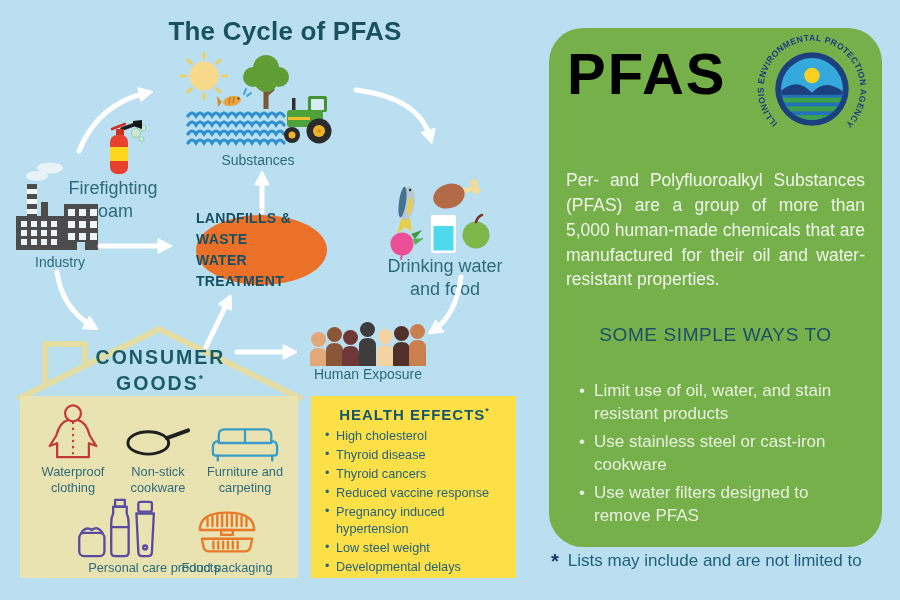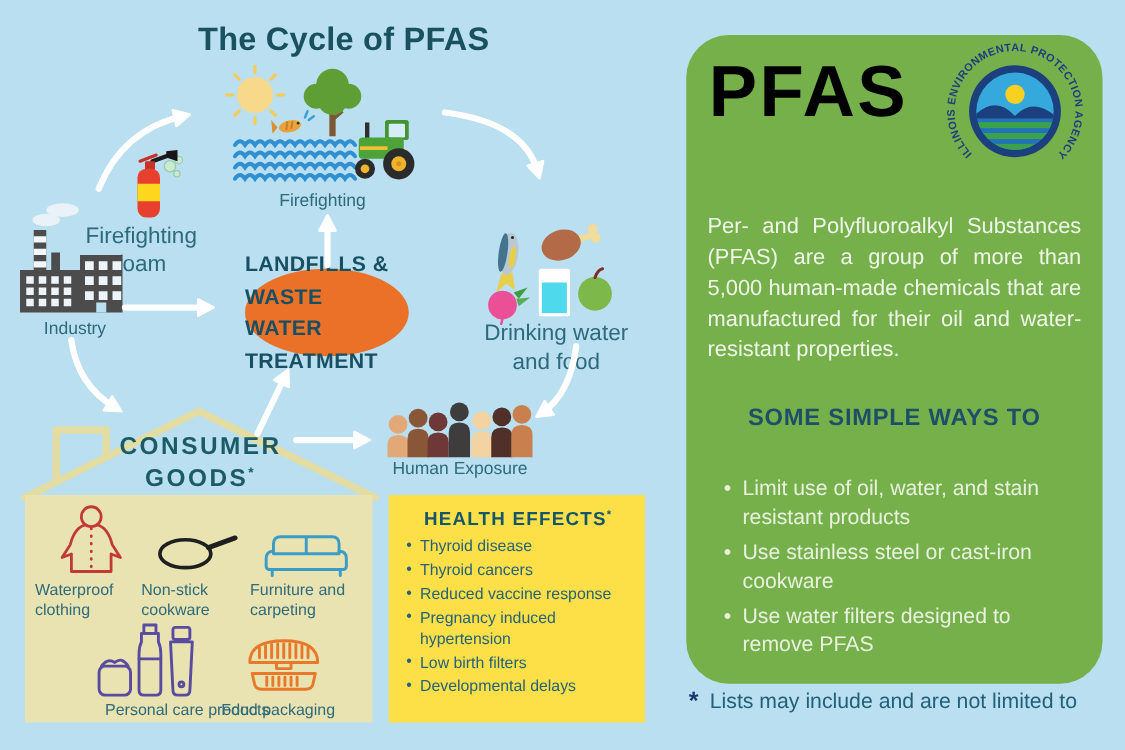--- a/index.html
+++ b/index.html
@@ -1,56 +1,56 @@
 <!DOCTYPE html>
 <html><head>
 <meta charset="utf-8">
 <style>
   * { margin:0; padding:0; box-sizing:border-box; }
   body { background:#8fb8cc; font-family:"Liberation Sans", sans-serif; }
   .canvas { position:relative; width:900px; height:600px; overflow:hidden;
             background:#b9dff0; font-family:"Liberation Sans", sans-serif; }
   .abs { position:absolute; }
 
-  .page-title { left:130px; top:16px; width:290px; text-align:center;
+  .page-title { left:140px; top:16px; width:290px; text-align:center;
     font-size:26px; font-weight:800; color:#19525e; letter-spacing:.2px; }
 
   .node-label { text-align:center; color:#2d6b7c; font-size:14px; line-height:1.25; }
   .node-label.sm { font-size:18px; }
 
   .oval { left:196px; top:215px; width:131px; height:70px; background:#ec7128;
     border-radius:50%; display:flex; flex-direction:column; align-items:center;
     justify-content:center; }
-  .oval span { display:block; font-size:17px; font-weight:800; letter-spacing:.3px;
+  .oval span { display:block; font-size:14px; font-weight:800; letter-spacing:.3px;
     color:#174f63; line-height:1.5; }
 
   .house-body { left:20px; top:396px; width:278px; height:182px; background:#e9e3b2; }
   .cg-title { left:88px; top:344px; width:145px; text-align:center; color:#1b5b66;
     font-weight:800; font-size:19.5px; letter-spacing:2px; line-height:1.35; }
   .cg-title sup { font-size:11px; }
-  .cg-label { text-align:left; color:#2e6b7c; font-size:12.8px; line-height:1.28; }
+  .cg-label { text-align:center; color:#2e6b7c; font-size:12.8px; line-height:1.28; }
 
   .he-box { left:311px; top:396px; width:205px; height:182px; background:#fde047;
     padding:10px 10px 6px 12px; }
   .he-title { text-align:center; color:#15566b; font-weight:800; font-size:15px;
     letter-spacing:1px; margin-bottom:5px; }
   .he-title sup { font-size:9px; }
   .he-list { list-style:none; }
   .he-list li { position:relative; padding-left:13px; font-size:12.7px; color:#27617a;
     line-height:1.3; margin-bottom:2.5px; }
   .he-list li::before { content:"•"; position:absolute; left:2px; top:-1px; color:#27617a; }
 
   .panel { left:549px; top:28px; width:333px; height:519px; background:#75b04b;
     border-radius:34px; }
   .panel-title { position:absolute; left:18px; top:12px; font-size:58px; font-weight:800;
     color:#000000; letter-spacing:2px; }
   .panel-desc { position:absolute; left:17px; top:140px; width:299px; font-size:17.5px;
     color:#f0f5ea; line-height:1.42; text-align:justify; }
   .ways-title { position:absolute; left:0; top:294px; width:100%; text-align:center;
-    color:#1d4f68; font-weight:700; font-size:19px; letter-spacing:.6px; line-height:1.4; }
+    color:#1d4f68; font-weight:400; font-size:19px; letter-spacing:.6px; line-height:1.4; }
   .ways-list { position:absolute; left:30px; top:352px; width:284px; list-style:none; }
   .ways-list li { position:relative; padding-left:15px; color:#e9f1de; font-size:17px;
     line-height:1.33; margin-bottom:6px; }
   .ways-list li::before { content:"•"; position:absolute; left:0; top:0; color:#e9f1de; }
 
   .footnote { left:551px; top:551px; display:flex; align-items:flex-start; }
   .footnote .mark { font-size:20px; font-weight:800; color:#16396f; line-height:1; }
   .footnote .txt { font-size:17px; color:#22607a; margin-left:9px; }
 
   svg { display:block; }
@@ -105,21 +105,21 @@
       <rect x="131" y="49" width="13" height="11" rx="1" fill="#d6ecf7"></rect>
       <rect x="107" y="60" width="36" height="17" rx="3" fill="#4da339"></rect>
       <rect x="108" y="67" width="22" height="3" fill="#f0c030"></rect>
       <circle cx="139" cy="81" r="12.5" fill="#2b2b2b"></circle>
       <circle cx="139" cy="81" r="6" fill="#f0b42c"></circle>
       <circle cx="139" cy="81" r="2" fill="#e08f1f"></circle>
       <circle cx="112" cy="85" r="8" fill="#2b2b2b"></circle>
       <circle cx="112" cy="85" r="3.5" fill="#f0b42c"></circle>
     </g>
   </svg>
-  <div class="abs node-label" style="left:183px; top:152px; width:150px;">Firefighting</div>
+  <div class="abs node-label" style="left:183px; top:152px; width:150px;">Substances</div>
 
   <svg class="abs" style="left:95px; top:120px;" width="52" height="58" viewBox="0 0 52 58">
     <circle cx="41" cy="13" r="4.5" fill="#cde9d4" stroke="#93cfa4"></circle>
     <circle cx="48" cy="8" r="3" fill="#cde9d4" stroke="#93cfa4"></circle>
     <circle cx="46.5" cy="19" r="2.5" fill="#cde9d4" stroke="#93cfa4"></circle>
     <path d="M 27 9 L 38 5" stroke="#1c1c1c" stroke-width="3.5" stroke-linecap="round"></path>
     <polygon points="38,1 47,0 47,9 38,6" fill="#161616"></polygon>
     <rect x="21" y="9" width="8" height="7" rx="1" fill="#cc3126"></rect>
     <path d="M 17 9 L 30 4" stroke="#cc3126" stroke-width="2.5" stroke-linecap="round"></path>
     <rect x="15" y="15" width="18" height="39" rx="7" fill="#e8402f"></rect>
@@ -281,25 +281,26 @@
     <path d="M 20 36 V 43 M 25 36 V 43 M 30 36 V 43 M 35 36 V 43 M 40 36 V 43 M 45 36 V 43"></path>
   </svg>
   <div class="abs cg-label" style="left:48px; top:560px; width:140px;margin-left:36px;">Personal care products</div>
   <div class="abs cg-label" style="left:177px; top:560px; width:100px;">Food packaging</div>
 
   <div class="abs he-box">
     <div class="he-title">
       <span>HEALTH EFFECTS</span><sup>*</sup>
     </div>
     <ul class="he-list">
+      <li><span>High cholesterol</span></li>
       <li><span>Thyroid disease</span></li>
       <li><span>Thyroid cancers</span></li>
       <li><span>Reduced vaccine response</span></li>
       <li><span>Pregnancy induced hypertension</span></li>
-      <li><span>Low birth filters</span></li>
+      <li><span>Low steel weight</span></li>
       <li><span>Developmental delays</span></li>
     </ul>
   </div>
 
   <div class="abs panel">
     <div class="panel-title">PFAS</div>
 
     <svg style="position:absolute; left:205px; top:3px;" width="116" height="116" viewBox="0 0 120 120">
       <defs>
         <path id="logoTextPath" d="M 24.6 95.4 A 50 50 0 1 1 95.4 95.4"></path>

